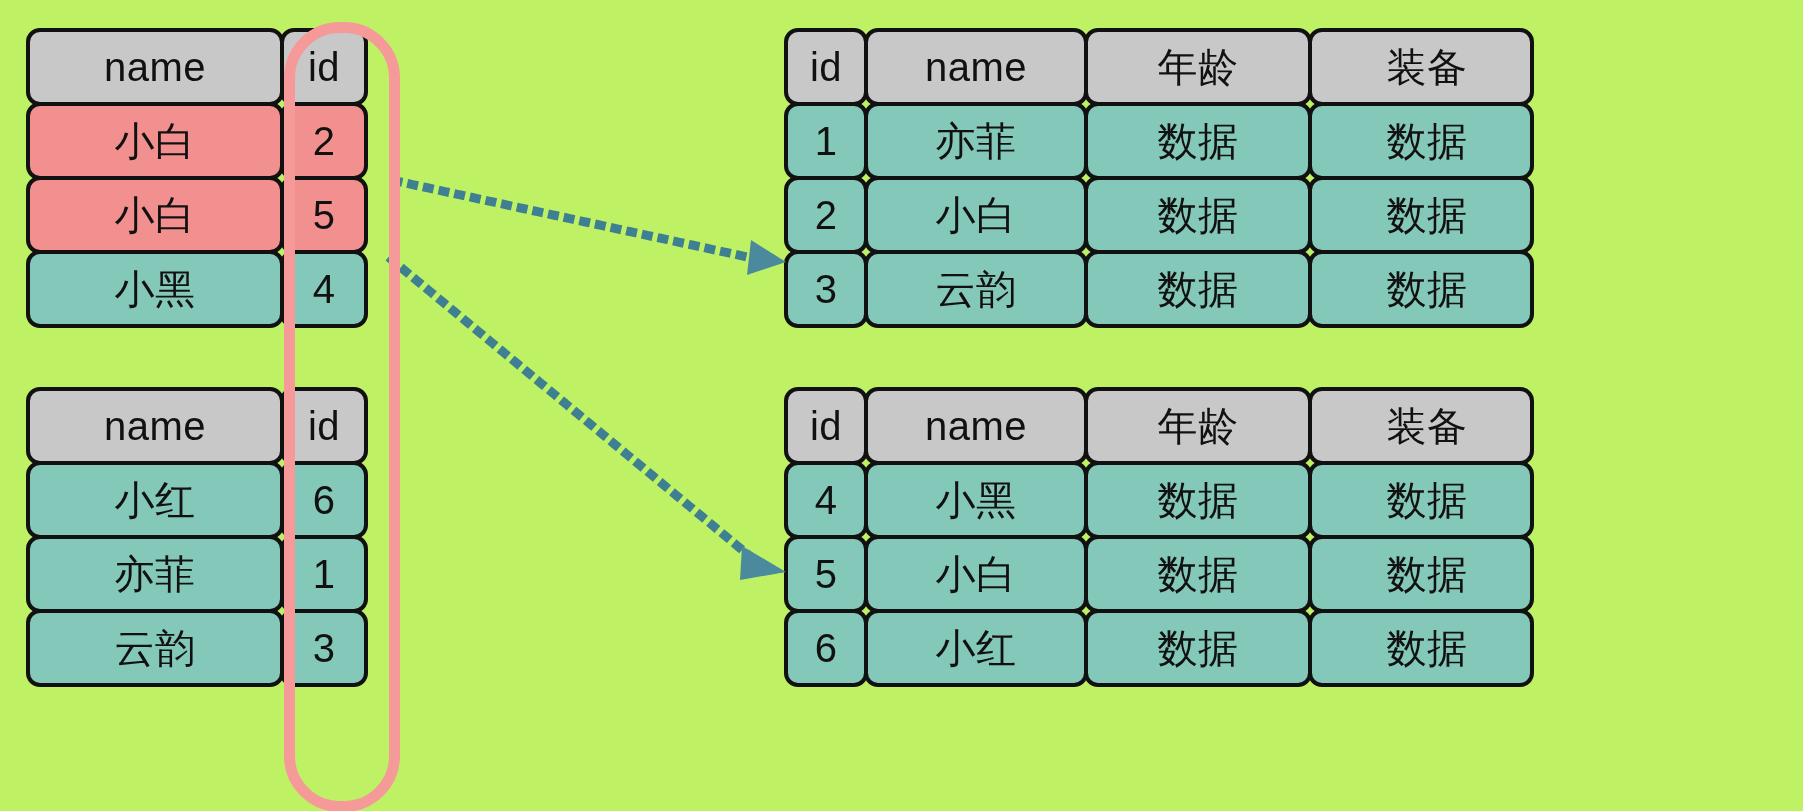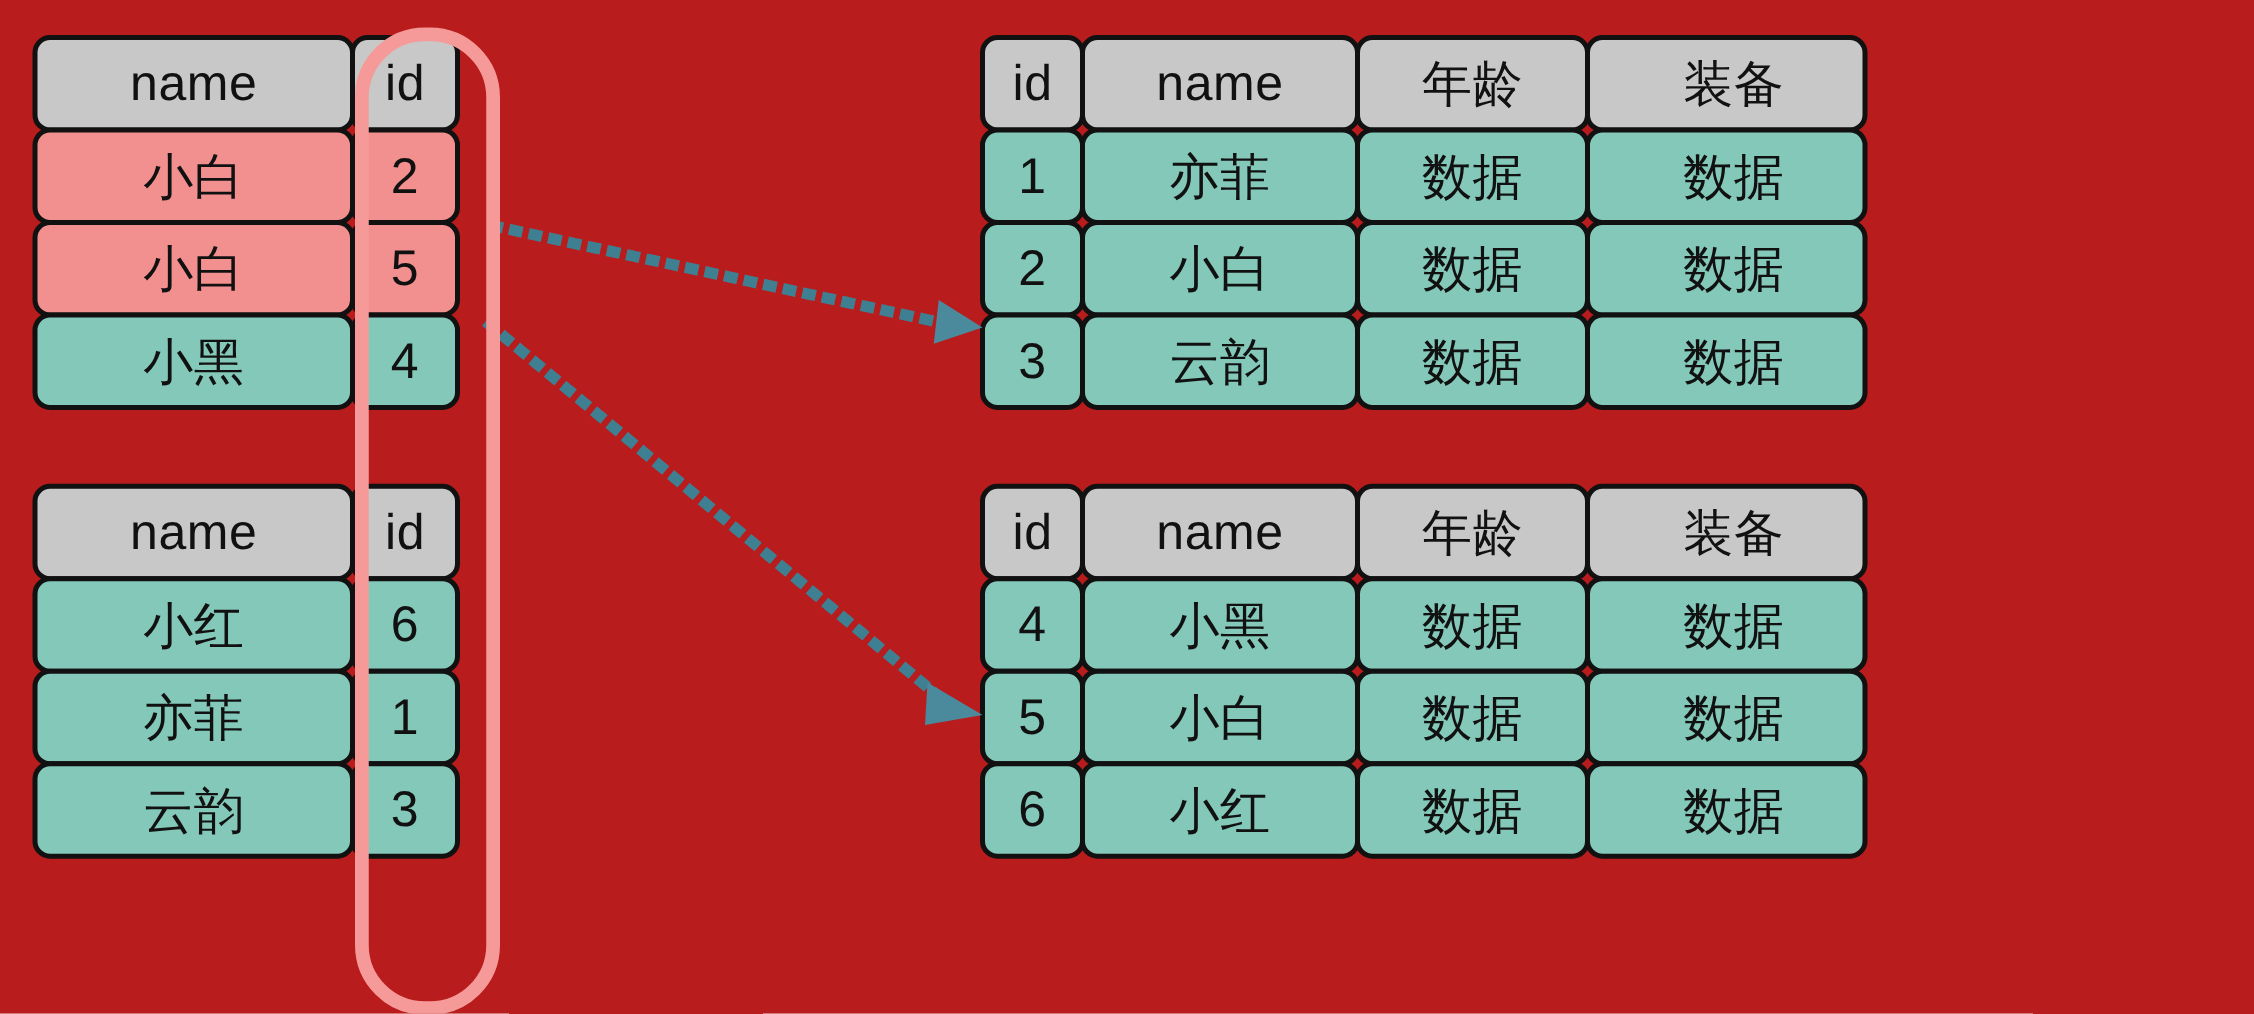--- a/index.html
+++ b/index.html
@@ -5,21 +5,21 @@
 <style>
   html, body {
     margin: 0;
     padding: 0;
     background: #ffffff;
   }
   #stage {
     position: relative;
     width: 1803px;
     height: 811px;
-    background: #b91c1c;
+    background: #bef264;
     font-family: "Liberation Sans", "DejaVu Sans", sans-serif;
     overflow: hidden;
   }
 
   
   .tbl {
     position: absolute;
     display: flex;
     flex-direction: column;
     gap: 0px;
@@ -51,21 +51,21 @@
 
   
   .left .cell        { height: 78px; font-size: 40px; }
   .left .c-name      { width: 258px; }
   .left .c-id        { width: 88px; }
 
   
   .right .cell       { height: 78px; font-size: 40px; }
   .right .c-id       { width: 84px; }
   .right .c-name     { width: 224px; }
-  .right .c-age      { width: 188px; }
+  .right .c-age      { width: 228px; }
   .right .c-equip    { width: 226px; padding-left: 12px; }
 
   
   #tbl-left-top    { left: 28px;  top: 30px;  }
   #tbl-left-bottom { left: 28px;  top: 389px; }
   #tbl-right-top   { left: 786px; top: 30px;  }
   #tbl-right-bottom{ left: 786px; top: 389px; }
 
   
   #highlight-id-column {

